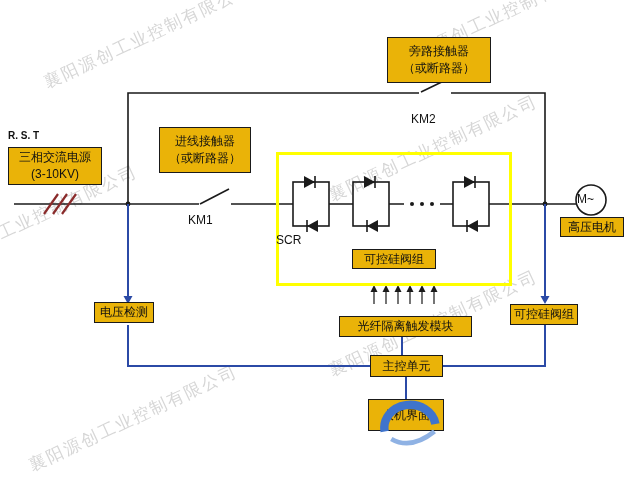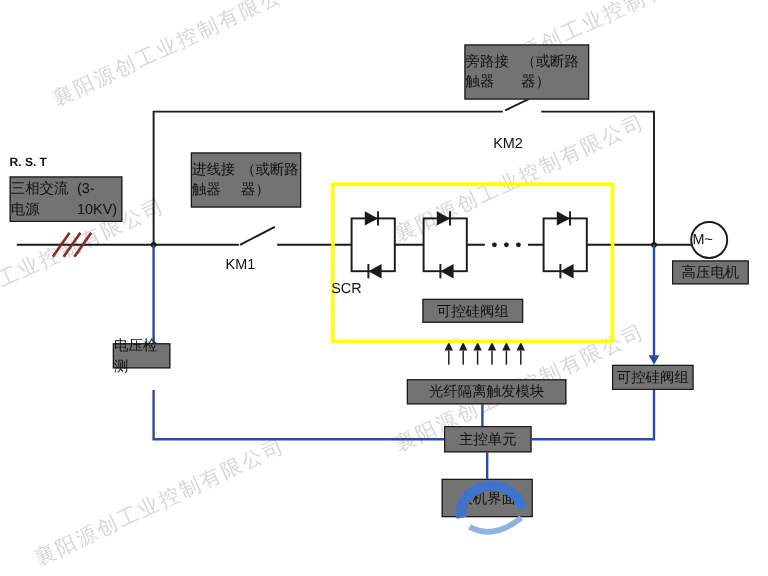--- a/index.html
+++ b/index.html
@@ -8,22 +8,22 @@
   .wm{position:absolute;z-index:0;color:var(--wm,#cfcfcf);opacity:.8;font-size:17px;letter-spacing:2px;
       white-space:nowrap;transform:rotate(-25deg);transform-origin:left center;pointer-events:none}
   svg.circuit{position:absolute;left:0;top:0;z-index:1}
   .blk{stroke:var(--line,#1a1a1a);stroke-width:1.6;fill:none}
   .blue{stroke:var(--blue,#2b4aa6);stroke-width:2;fill:none}
   .bluefill{fill:var(--blue,#2b4aa6)}
   .blkfill{fill:var(--line,#1a1a1a)}
   .red{stroke:var(--red,#8a2b2b);stroke-width:2.2;fill:none}
   .yellowbox{position:absolute;left:276px;top:152px;width:236px;height:134px;
              border:3px solid var(--yellow,#ffff00);z-index:1;background:transparent}
-  .box{position:absolute;background:#737373;border:1px solid #1a1a1a;display:flex;flex-direction:row;
-       align-items:center;justify-content:center;font-size:12px;line-height:1.4;z-index:2;text-align:left}
+  .box{position:absolute;background:#eab308;border:1px solid #1a1a1a;display:flex;flex-direction:column;
+       align-items:center;justify-content:center;font-size:12px;line-height:1.4;z-index:2;text-align:center}
   .lbl{position:absolute;font-size:12px;z-index:2;text-align:left}
   .bold{font-weight:bold;font-size:10px}
   .logo{position:absolute;left:380px;top:396px;width:215px;display:flex;align-items:center;gap:8px;z-index:3}
   .logo-right{display:flex;flex-direction:column;gap:4px;flex:1}
   .logo-cn{font-size:24px;font-weight:bold;letter-spacing:5px;color:var(--logoText,#8d9aa8);white-space:nowrap}
   .logo-en{display:flex;align-items:center;gap:5px;color:#a9b3bd;font-size:8px;letter-spacing:1.5px;white-space:nowrap}
   .logo-en .rule{height:1px;background:#b9c1ca;flex:1;min-width:12px}
 </style>
 </head>
 <body>
@@ -134,21 +134,21 @@
   <span>旁路接触器</span>
   <span>（或断路器）</span>
 </div>
 <div class="lbl" style="left:411px;top:112px;width:48px">KM2</div>
 
 <div class="lbl" style="left:577px;top:192px;width:28px;font-size:12px">M~</div>
 <div class="box" style="left:560px;top:217px;width:64px;height:20px">
   <span>高压电机</span>
 </div>
 
-<div class="box" style="left:94px;top:286px;width:48px;height:21px">
+<div class="box" style="left:94px;top:302px;width:60px;height:21px">
   <span>电压检测</span>
 </div>
 <div class="box" style="left:339px;top:316px;width:133px;height:21px">
   <span>光纤隔离触发模块</span>
 </div>
 <div class="box" style="left:510px;top:304px;width:68px;height:21px">
   <span>可控硅阀组</span>
 </div>
 <div class="box" style="left:370px;top:355px;width:73px;height:22px">
   <span>主控单元</span>

